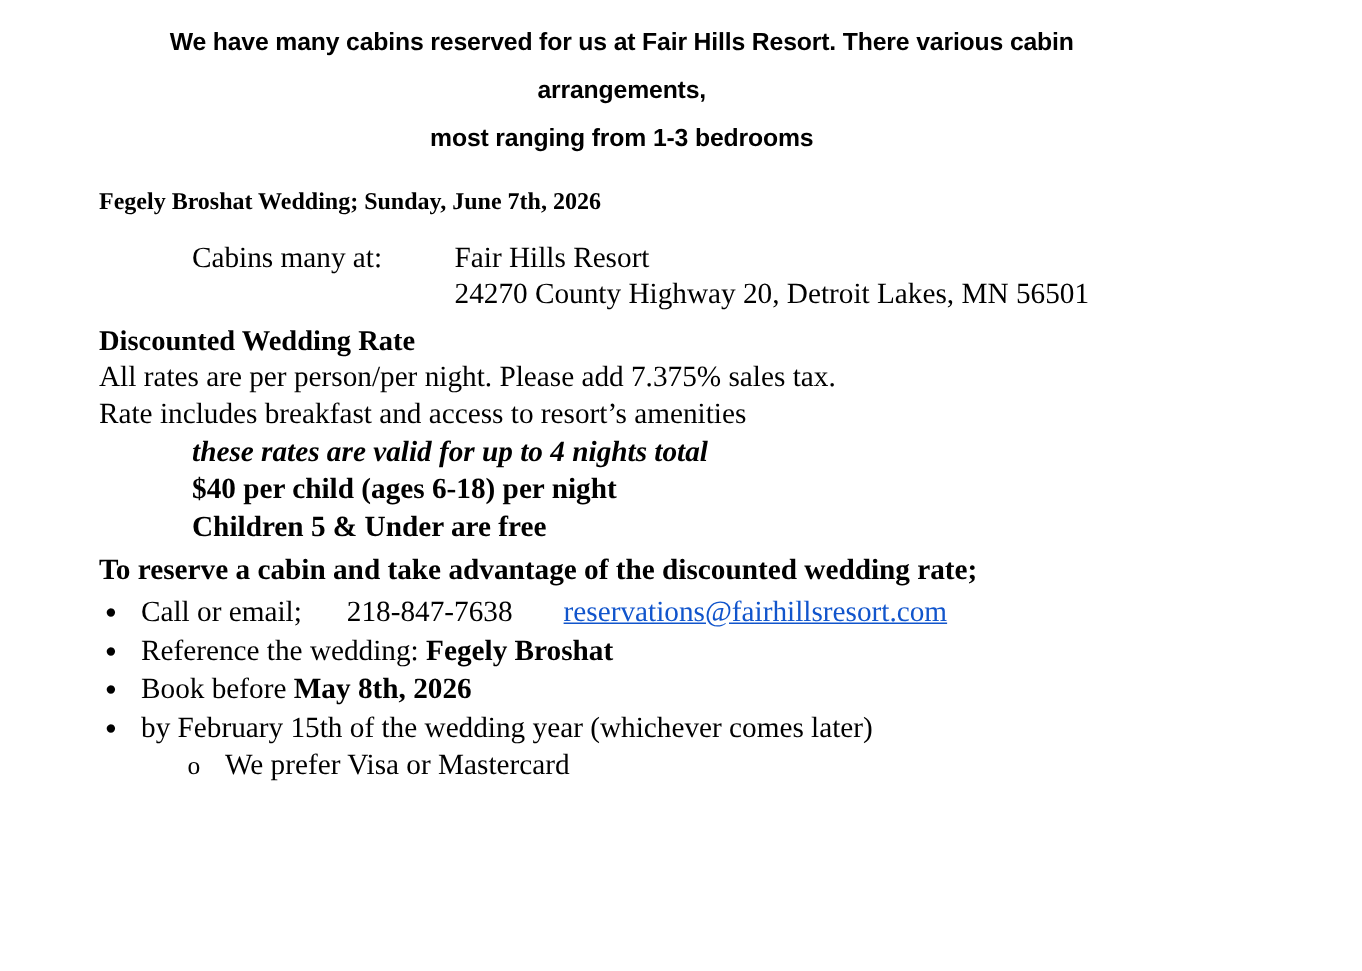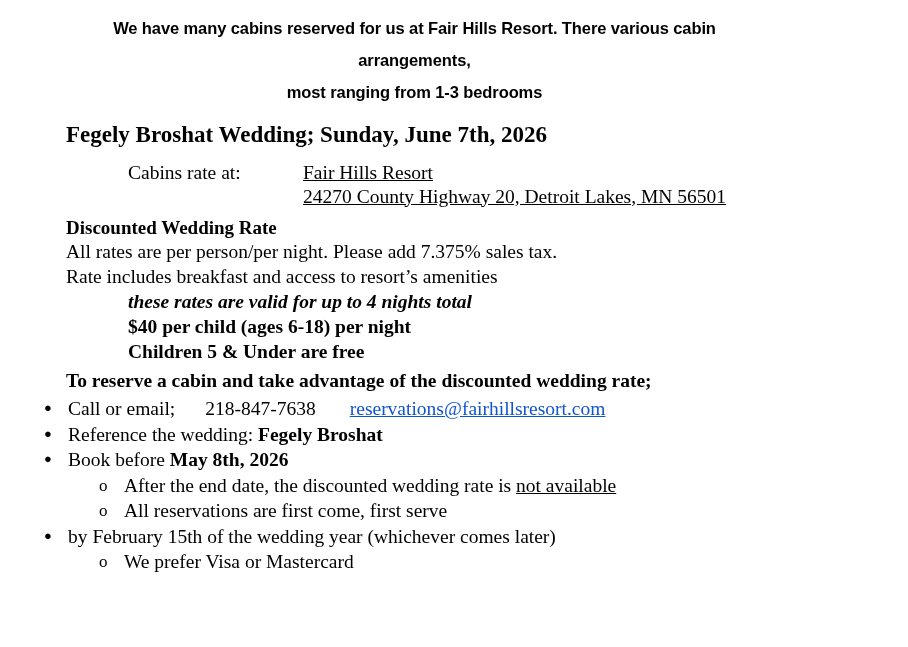--- a/index.html
+++ b/index.html
@@ -40,42 +40,42 @@
     font-family: "Liberation Serif", "DejaVu Serif", serif;
     font-weight: bold;
     font-size: 19px;
     line-height: 24px;
     margin: 19px 0 0 66px;
   }
 
   
   .wedding-title {
     font-weight: bold;
-    font-size: 23px;
+    font-size: 16px;
     line-height: 24px;
     margin: 15px 0 0 66px;
   }
 
   
   .cabins {
     margin: 14px 0 0 0;
     font-size: 19.5px;
     line-height: 23.5px;
   }
   .cabins-row {
     display: flex;
     align-items: flex-start;
   }
   .cabins-label {
     width: 175px;
     margin-left: 128px;
     flex: 0 0 auto;
   }
   .cabins-values { flex: 1 1 auto; }
-  .cabins-values div { white-space: nowrap; text-decoration: underline; }
+  .cabins-values div { white-space: nowrap; }
 
   
   .rate-heading {
     font-weight: bold;
     font-size: 19px;
     line-height: 24px;
     margin: 8px 0 0 66px;
   }
   .plain-line {
     font-size: 19.5px;
@@ -100,21 +100,21 @@
   
   ul.bullets {
     list-style: none;
     margin: 3px 0 0 0;
     padding: 0;
   }
   ul.bullets > li {
     position: relative;
     font-size: 19.5px;
     line-height: 25.5px;
-    margin-left: 68px;
+    margin-left: 94px;
     padding-left: 0;
   }
   ul.bullets > li::before {
     content: "\25CF";
     position: absolute;
     left: -24px;
     top: -1px;
     font-size: 13px;
     line-height: 25.5px;
   }
@@ -160,21 +160,21 @@
   <div class="intro">
     <span>We have many cabins reserved for us at Fair Hills Resort. There various cabin arrangements,</span>
     <span class="line2">most ranging from 1-3 bedrooms</span>
   </div>
 
 
   <div class="wedding-title">Fegely Broshat Wedding; Sunday, June 7th, 2026</div>
 
   <div class="cabins">
     <div class="cabins-row">
-      <div class="cabins-label">Cabins rate at:</div>
+      <div class="cabins-label">Cabins many at:</div>
       <div class="cabins-values">
         <div>Fair Hills Resort</div>
         <div>24270 County Highway 20, Detroit Lakes, MN 56501</div>
       </div>
     </div>
   </div>
 
   <div class="rate-heading">Discounted Wedding Rate</div>
   <div class="plain-line">All rates are per person/per night. Please add 7.375% sales tax.</div>
   <div class="plain-line">Rate includes breakfast and access to resort’s amenities</div>
@@ -191,27 +191,20 @@
     </li>
 
     <li>
       <span>Reference the wedding:</span>
       <span class="bold">Fegely Broshat</span>
     </li>
 
     <li>
       <span>Book before</span>
       <span class="bold">May 8th, 2026</span>
-      <ul class="subbullets">
-        <li>
-          <span>After the end date, the discounted wedding rate is</span>
-          <span class="underline">not available</span>
-        </li>
-        <li>All reservations are first come, first serve</li>
-      </ul>
     </li>
 
     <li class="nobullet">
       <span>by February 15th of the wedding year (whichever comes later)</span>
       <ul class="subbullets">
         <li>We prefer Visa or Mastercard</li>
       </ul>
     </li>
 
   </ul>

